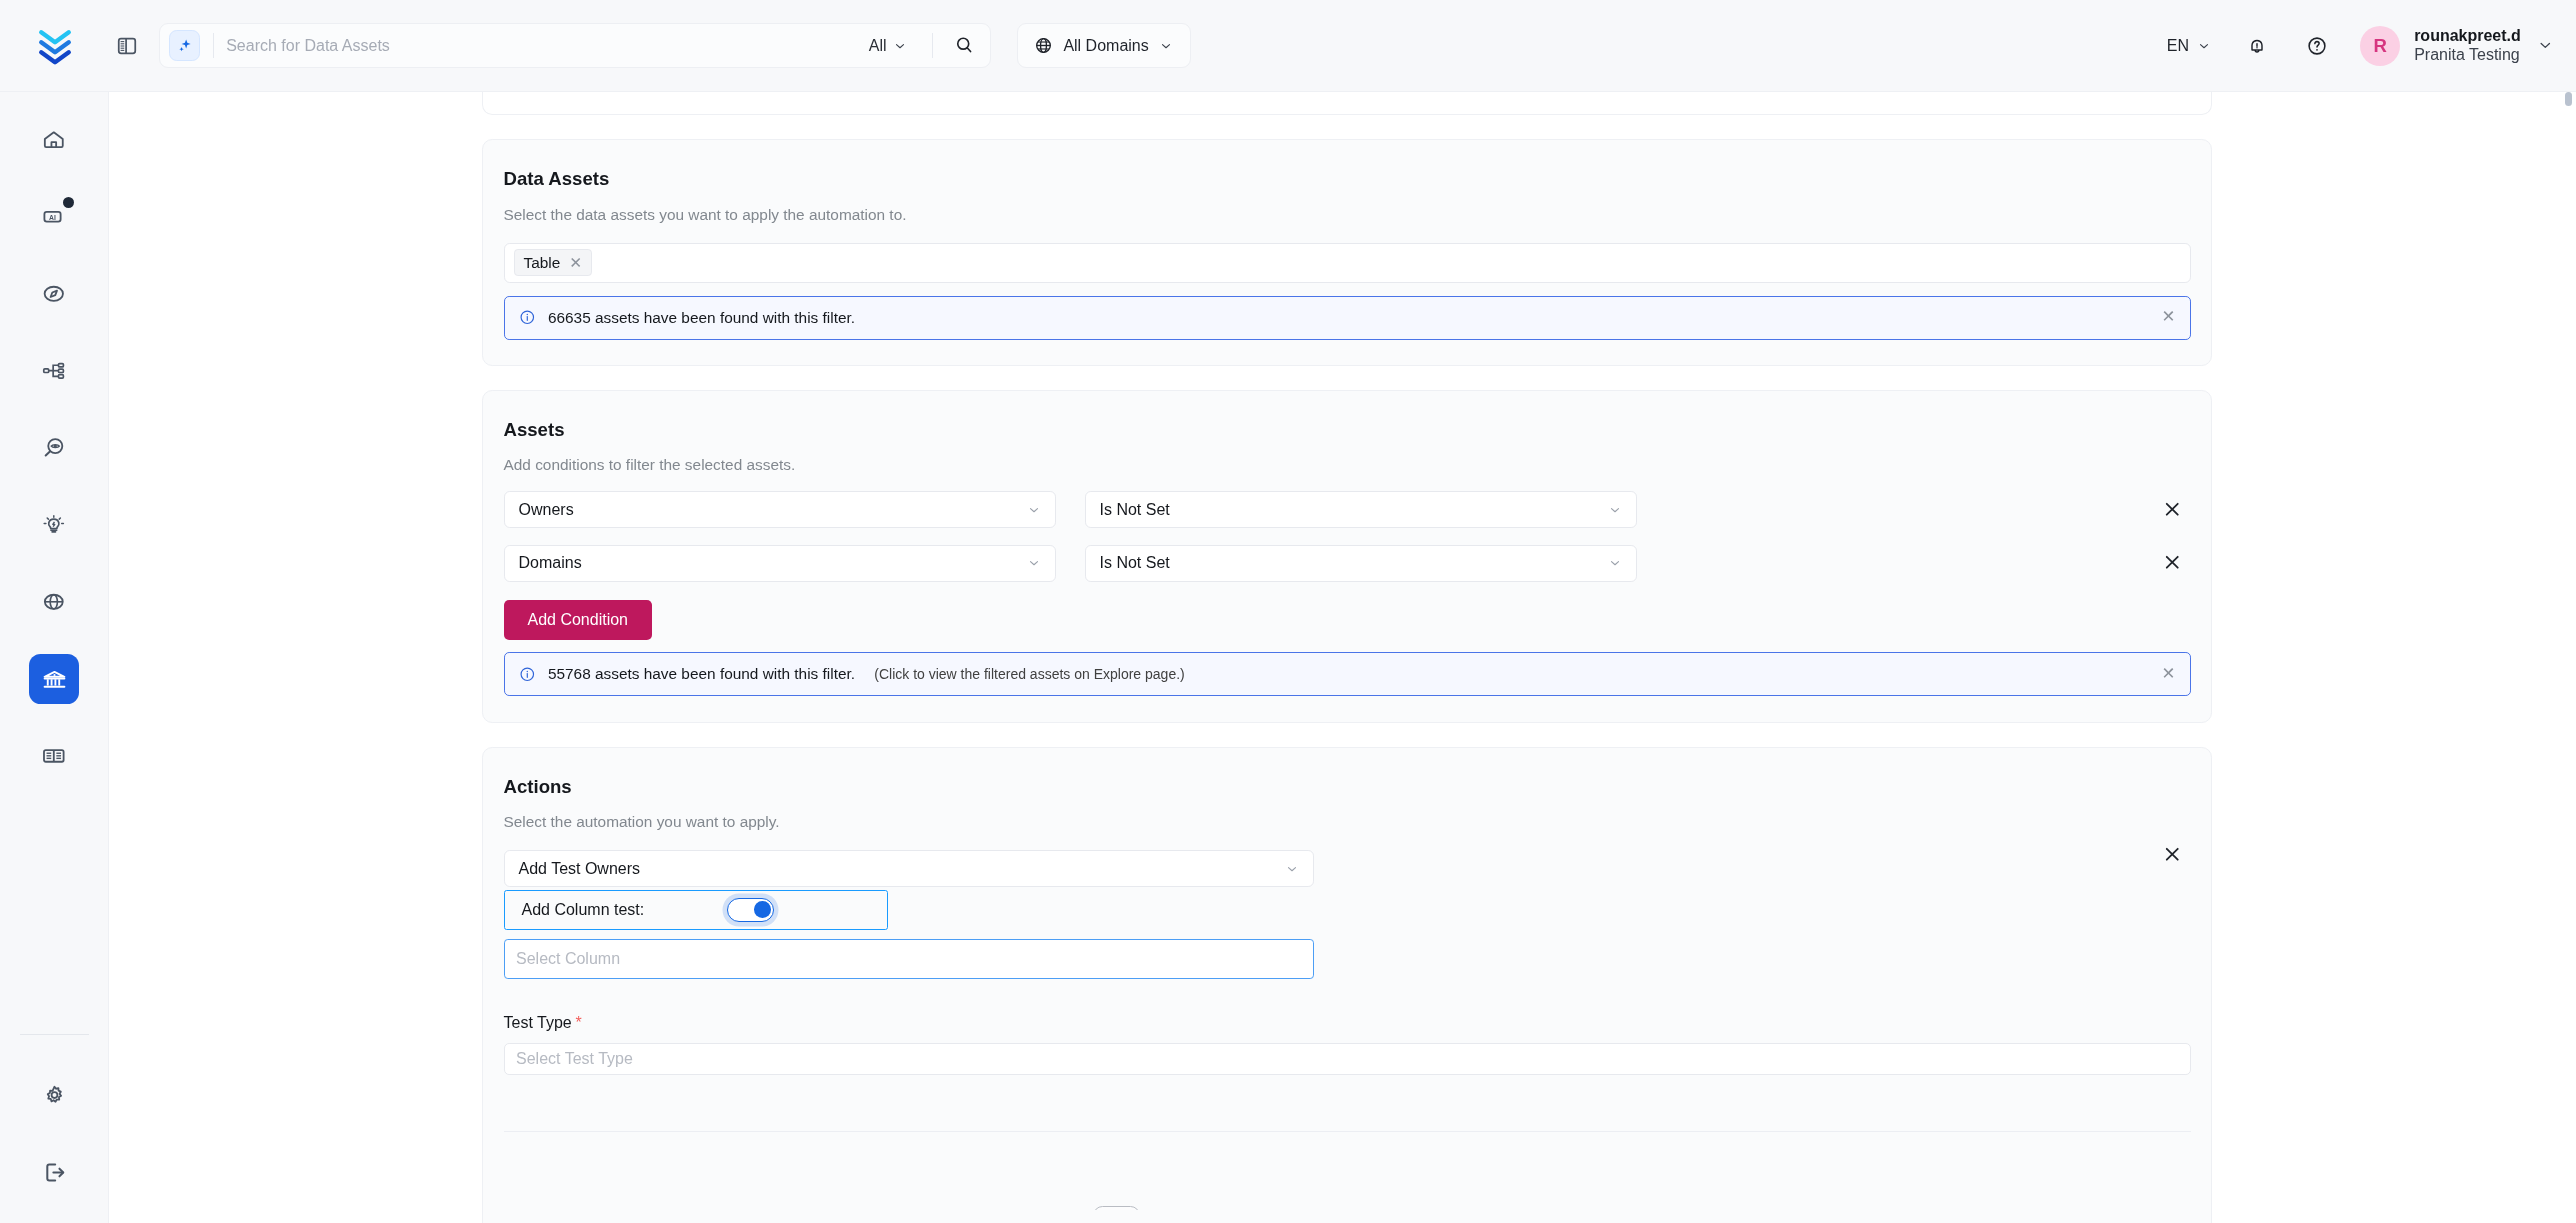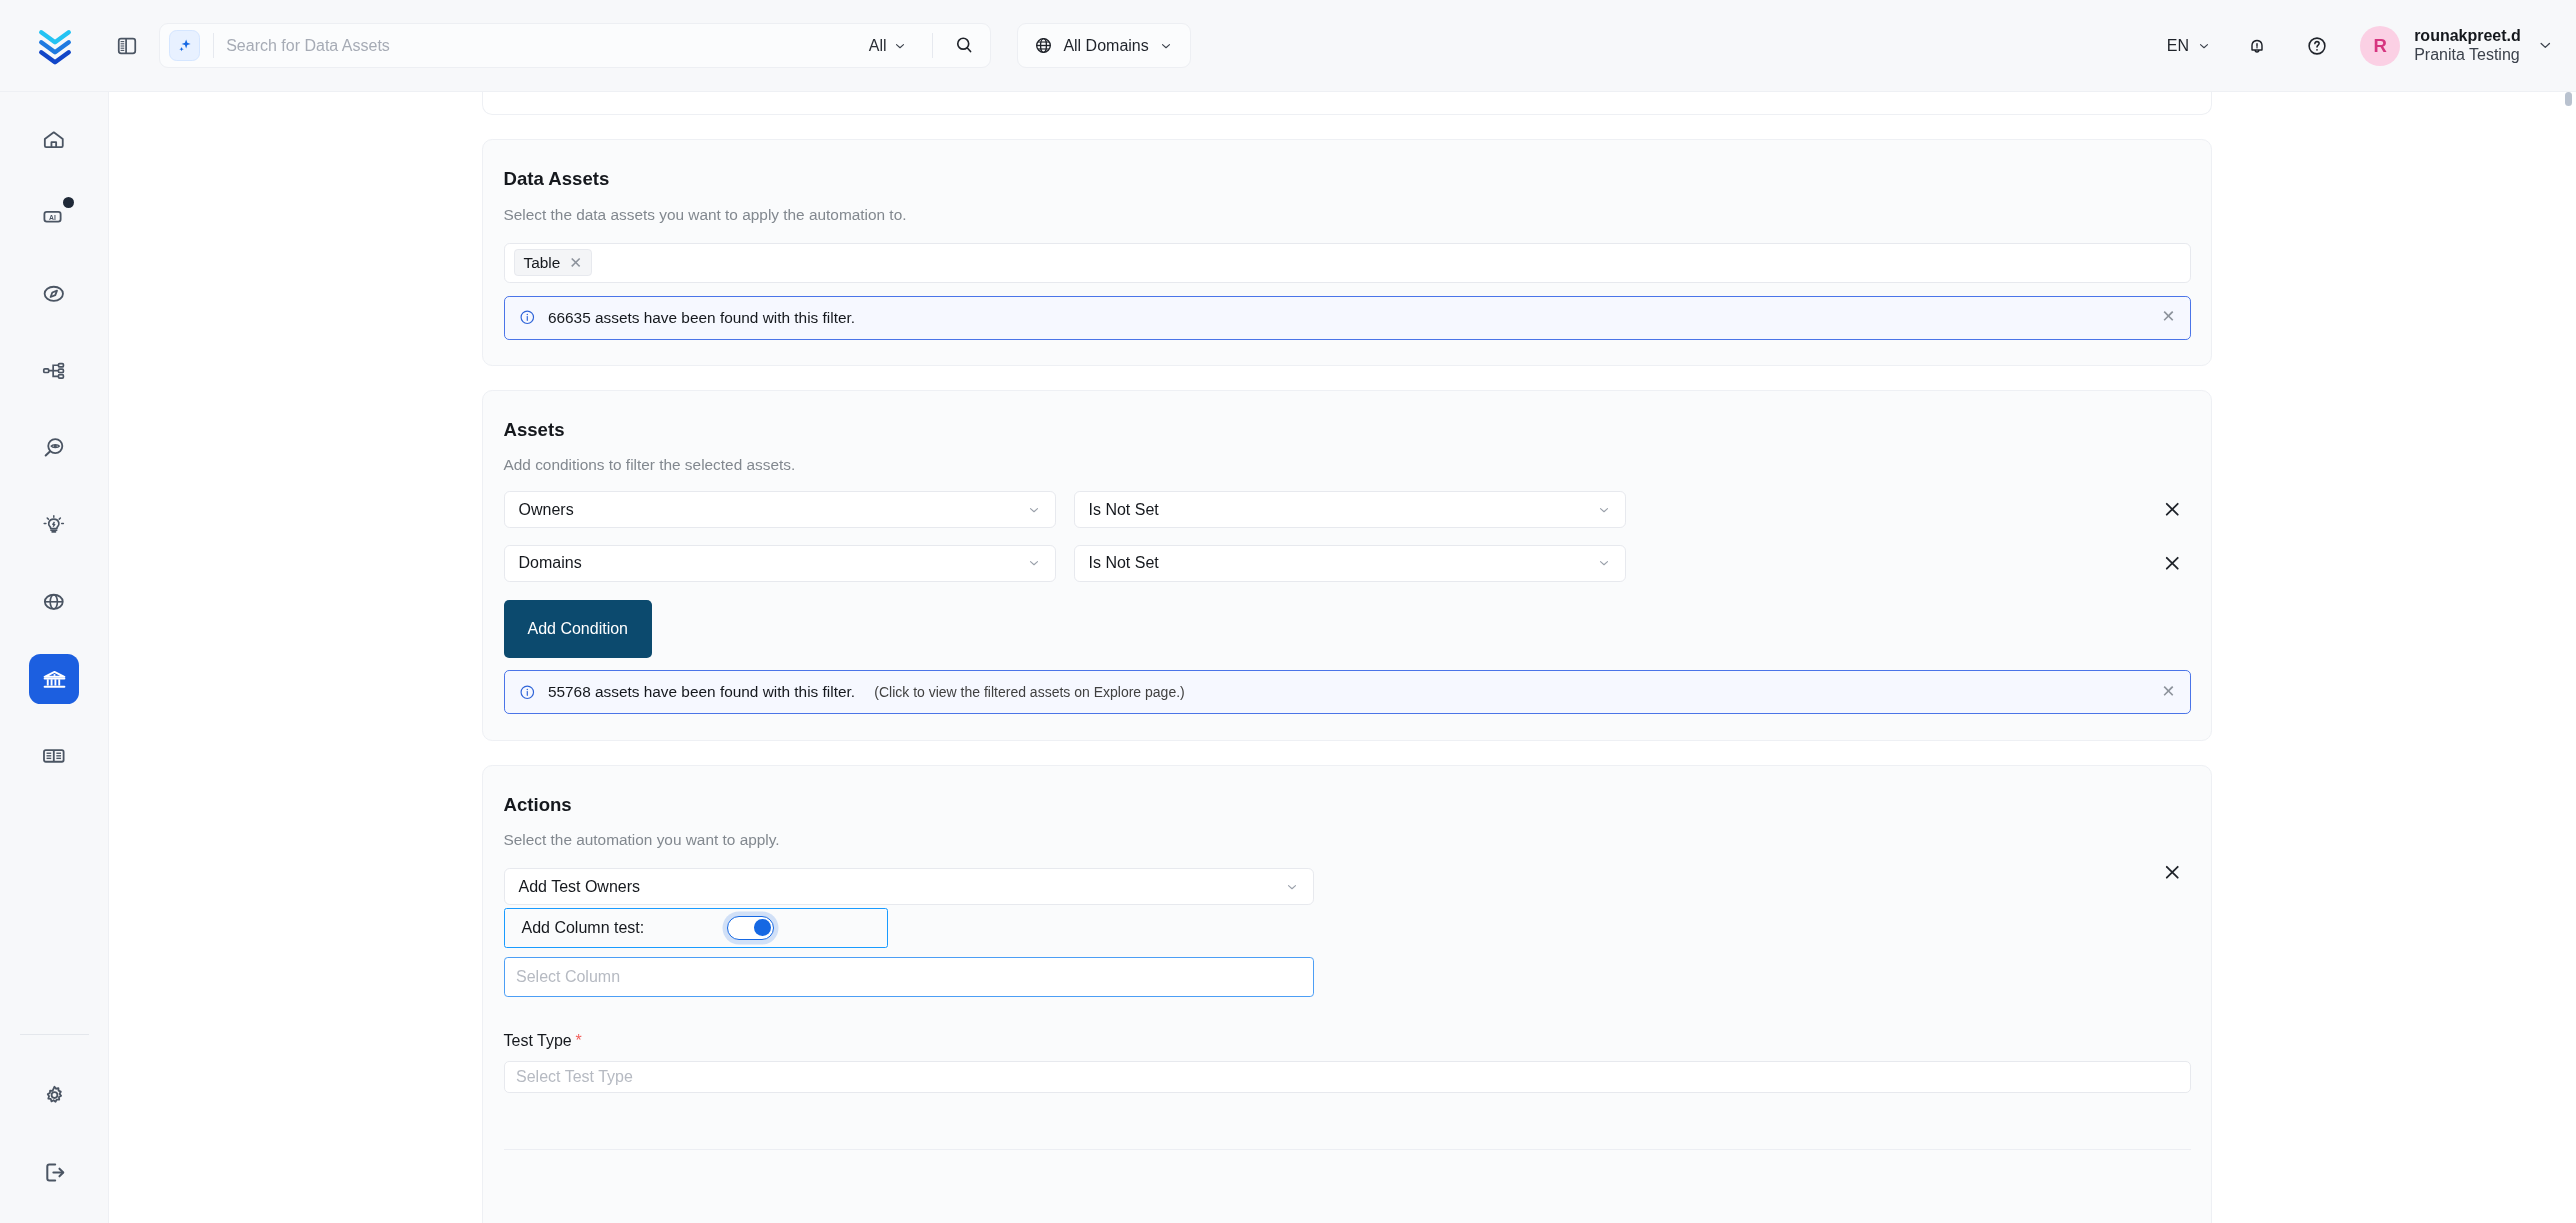--- a/index.html
+++ b/index.html
@@ -149,32 +149,32 @@
   .alert {
     margin-top:12.8px; background:#f6f8ff; border:0.6px solid #4a74e8;
     border-radius:5.1px; height:44px; display:flex; align-items:center;
     padding:0 14px; gap:12.8px;
   }
   .alert-text { font-size:15.4px; color:#15181d; font-weight:normal; }
   .alert-note { font-size:14px; color:#404040; font-weight:normal; margin-left:6.4px;}
   .alert-x { margin-left:auto; font-size:16.6px; color:#8d939c; cursor:pointer; line-height:1; }
 
   .filter-row {
-    display:flex; align-items:center; gap:0; margin-top:16.6px;
+    display:flex; gap:11px; margin-top:16.6px;
   }
   .filter-left  { width:552px; }
   .filter-right { width:552px; margin-left:18px; }
   .filter-x {
     margin-left:auto; width:36px; height:36px; border-radius:6.4px;
     display:flex; align-items:center; justify-content:center; cursor:pointer;
   }
 
   .btn-primary {
-    margin-top:18px; background:#0c4a6e; color:#ffffff;
-    border:none; border-radius:5.1px; height:58px; padding:0 24px;
+    margin-top:18px; background:#be185d; color:#ffffff;
+    border:none; border-radius:5.1px; height:40px; padding:0 24px;
     font-size:16px; font-family:"Liberation Sans", sans-serif; cursor:pointer;
   }
   .action-select { width:810px; margin-top:19px; }
   .action-x {
     position:absolute; right:20.5px; top:88px;
     width:37px; height:37px; border-radius:6.4px;
     display:flex; align-items:center; justify-content:center; cursor:pointer;
   }
 
   .toggle-row {

